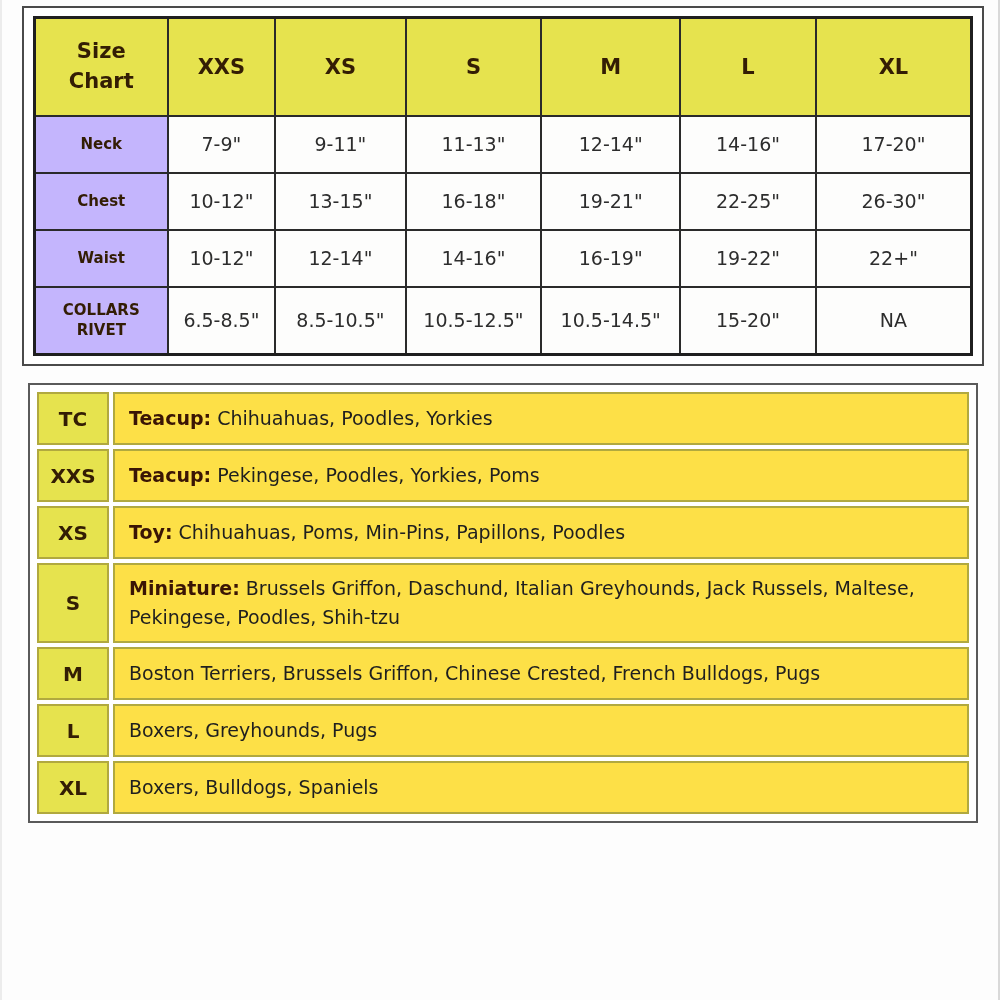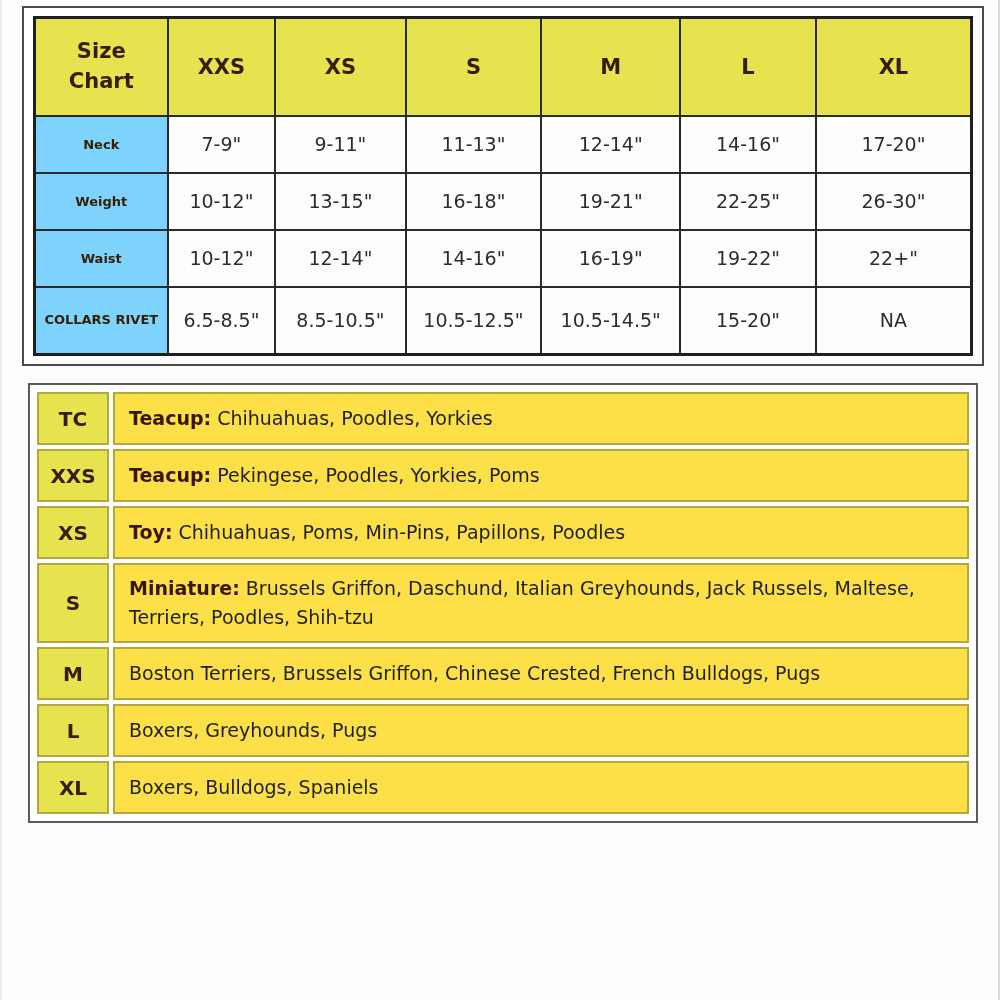--- a/index.html
+++ b/index.html
@@ -41,24 +41,24 @@
     padding: 2px 4px;
   }
   table.size-table tr.head th {
     background: #e6e34e;
     color: #331d04;
     font-weight: bold;
     font-size: 21px;
     height: 98px;
   }
   table.size-table th.rowlabel {
-    background: #7dd3fc;
+    background: #c4b5fd;
     color: #331d04;
     font-weight: bold;
-    font-size: 13px;
+    font-size: 15px;
   }
   table.size-table tr.datarow { height: 57px; }
   table.size-table tr.tallrow { height: 68px; }
   table.size-table tr.tallrow th.rowlabel { line-height: 1.35; }
   .corner-text { display: inline-block; width: 66px; line-height: 1.4; }
 
   
   .frame-bottom {
     border: 2px solid #5a5a5a;
     background: #ffffff;
@@ -124,21 +124,21 @@
         <tr class="datarow">
           <th class="rowlabel">Neck</th>
           <td>7-9"</td>
           <td>9-11"</td>
           <td>11-13"</td>
           <td>12-14"</td>
           <td>14-16"</td>
           <td>17-20"</td>
         </tr>
         <tr class="datarow">
-          <th class="rowlabel">Weight</th>
+          <th class="rowlabel">Chest</th>
           <td>10-12"</td>
           <td>13-15"</td>
           <td>16-18"</td>
           <td>19-21"</td>
           <td>22-25"</td>
           <td>26-30"</td>
         </tr>
         <tr class="datarow">
           <th class="rowlabel">Waist</th>
           <td>10-12"</td>
@@ -171,21 +171,21 @@
         <tr class="brow">
           <td class="code">XXS</td>
           <td class="desc"><b>Teacup:</b><span> Pekingese, Poodles, Yorkies, Poms</span></td>
         </tr>
         <tr class="brow">
           <td class="code">XS</td>
           <td class="desc"><b>Toy:</b><span> Chihuahuas, Poms, Min-Pins, Papillons, Poodles</span></td>
         </tr>
         <tr class="brow-tall">
           <td class="code">S</td>
-          <td class="desc"><b>Miniature:</b><span> Brussels Griffon, Daschund, Italian Greyhounds, Jack Russels, Maltese, Terriers, Poodles, Shih-tzu</span></td>
+          <td class="desc"><b>Miniature:</b><span> Brussels Griffon, Daschund, Italian Greyhounds, Jack Russels, Maltese, Pekingese, Poodles, Shih-tzu</span></td>
         </tr>
         <tr class="brow">
           <td class="code">M</td>
           <td class="desc"><b></b><span>Boston Terriers, Brussels Griffon, Chinese Crested, French Bulldogs, Pugs</span></td>
         </tr>
         <tr class="brow">
           <td class="code">L</td>
           <td class="desc"><b></b><span>Boxers, Greyhounds, Pugs</span></td>
         </tr>
         <tr class="brow">

